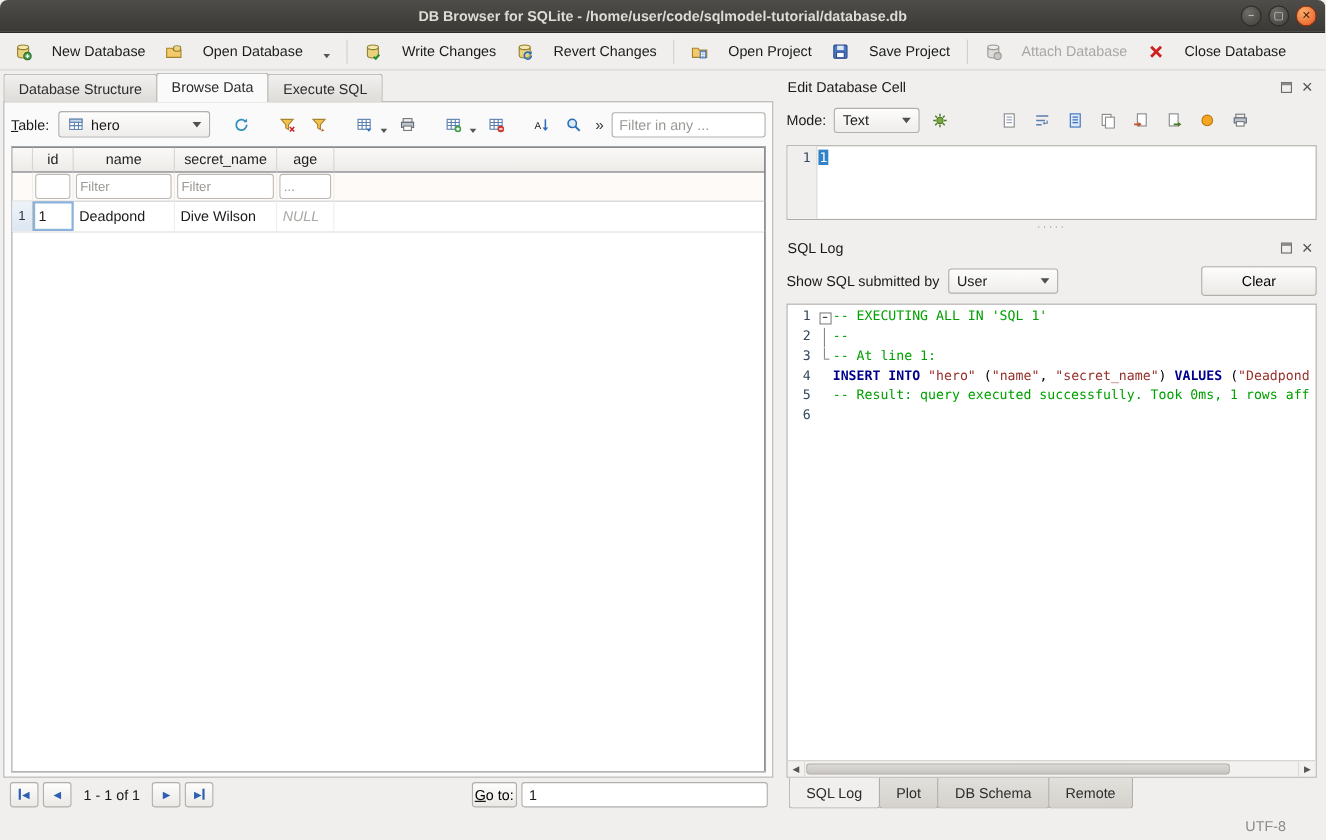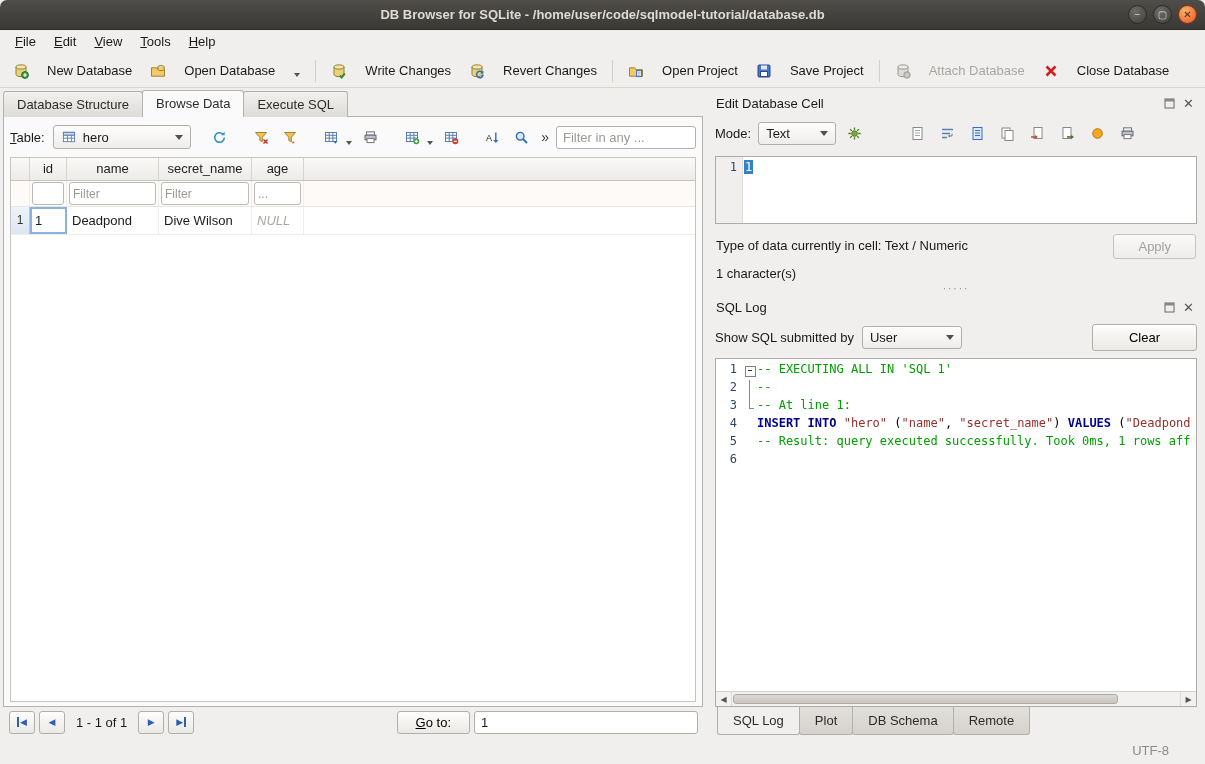--- a/index.html
+++ b/index.html
@@ -72,21 +72,21 @@
   .cell.selected{outline:2px solid #8ab2dd;outline-offset:-2px}
   .cell.null{color:#aaa8a4;font-style:italic}
   .grid-empty{flex:1;background:#fff}
 
   
   .navrow{flex:0 0 30px;display:flex;align-items:center;gap:4px;padding:3px 8px 3px 6px}
   .nav-btn{width:26px;height:23px;border:1px solid #b2afab;border-radius:3px;background:linear-gradient(#fdfdfc,#ebe9e6);display:flex;align-items:center;justify-content:center;color:#2d5fb3;font-size:9px}
   .nav-bar-l{border-left:2px solid #2d5fb3;padding-left:1px}
   .nav-bar-r{border-right:2px solid #2d5fb3;padding-right:1px}
   .range{margin:0 7px;white-space:nowrap}
-  .qbutton{background:linear-gradient(#fdfdfc,#ebe9e6);border:1px solid #b2afab;border-radius:3px;padding:3px 18px;font:13px "Liberation Sans",sans-serif}
+  .qbutton{background:linear-gradient(#fdfdfc,#ebe9e6);border:1px solid #b2afab;border-radius:3px;padding:3px 2px;font:13px "Liberation Sans",sans-serif}
   .goto-btn{margin-left:auto}
   .goto-btn::first-letter{text-decoration:underline}
   .goto-input{width:224px}
 
   
   .dock-title{display:flex;align-items:center;height:22px;flex:0 0 22px;padding:0 1px}
   .dock-title .t{flex:1}
   .dock-icons{display:flex;gap:4px}
   .dock-ico{width:15px;height:15px;display:flex;align-items:center;justify-content:center;color:#555}
   .mode-row{display:flex;align-items:center;gap:7px;height:34px;flex:0 0 34px;margin-top:2px}
@@ -145,27 +145,20 @@
 
   <div class="titlebar">
     <div class="title">DB Browser for SQLite - /home/user/code/sqlmodel-tutorial/database.db</div>
     <div class="win-controls">
       <div class="win-btn">−</div>
       <div class="win-btn">▢</div>
       <div class="win-btn close">✕</div>
     </div>
   </div>
 
-  <div class="menubar">
-    <span class="menu-item">File</span>
-    <span class="menu-item">Edit</span>
-    <span class="menu-item">View</span>
-    <span class="menu-item">Tools</span>
-    <span class="menu-item">Help</span>
-  </div>
 
   <div class="toolbar">
     <div class="tb-btn">
       <span class="ico">
           <svg width="16" height="16" viewBox="0 0 16 16">
             <path d="M3 4v7.5c0 1.2 2.2 2.2 5 2.2s5-1 5-2.2V4" fill="#e9d27d" stroke="#94802f"></path>
             <ellipse cx="8" cy="4" rx="5" ry="2.1" fill="#f4e7ae" stroke="#94802f"></ellipse>
             <circle cx="12" cy="12" r="3.4" fill="#43a047" stroke="#2a6e2d"></circle>
             <path d="M12 10.3v3.4M10.3 12h3.4" stroke="#fff" stroke-width="1.2"></path>
           </svg>
@@ -512,27 +505,20 @@
               </span>
             </span>
         </div>
       </div>
 
       <div class="edit-editor">
         <div class="gutter">1</div>
         <div class="edit-content"><span class="sel">1</span></div>
       </div>
 
-      <div class="info-area">
-        <div class="info-line1">
-          <span class="txt">Type of data currently in cell: Text / Numeric</span>
-          <button class="apply-btn">Apply</button>
-        </div>
-        <div class="char-count">1 character(s)</div>
-      </div>
 
       <div class="splitter">·····</div>
 
       <div class="sqllog">
         <div class="dock-title">
           <span class="t">SQL Log</span>
           <span class="dock-icons">
             <span class="dock-ico">
                 <svg width="11" height="11" viewBox="0 0 11 11">
                   <rect x="1" y="1" width="9" height="9" fill="none" stroke="#666"></rect>

